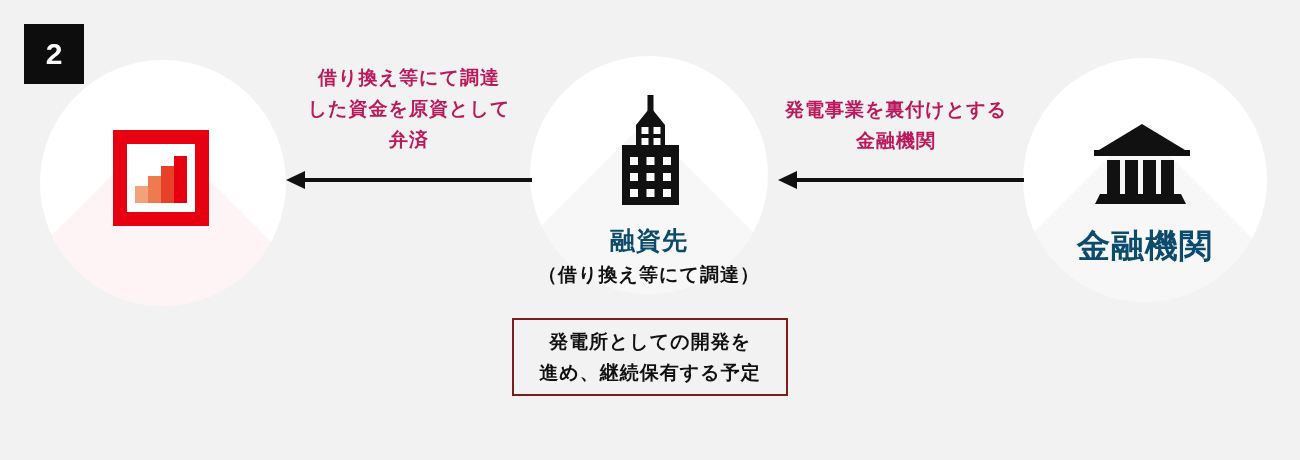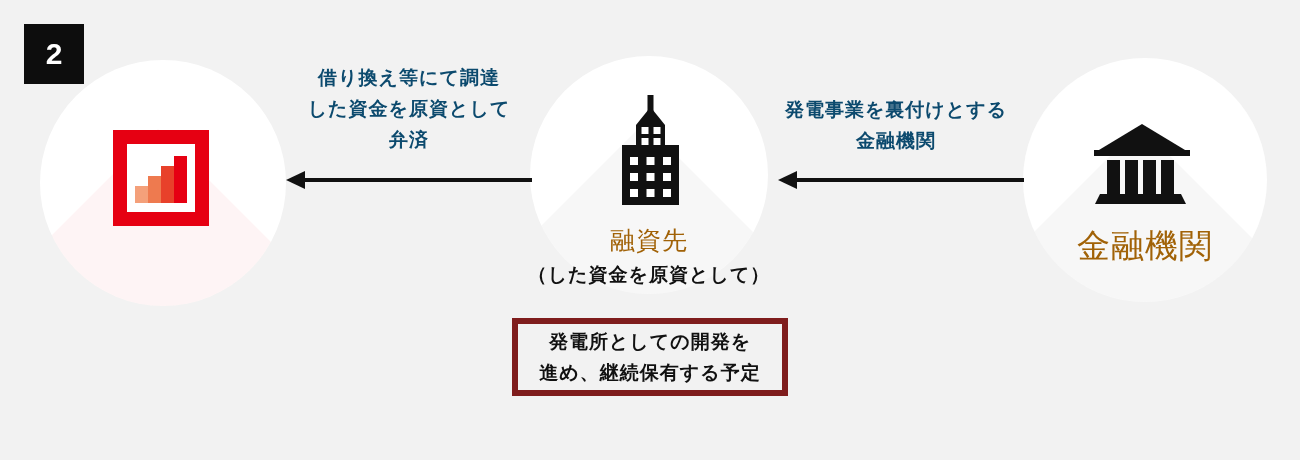--- a/index.html
+++ b/index.html
@@ -88,22 +88,22 @@
     width: 104px;
     height: 84px;
   }
   .icon-holder svg { display: block; width: 100%; height: 100%; }
 
   
   .node-label {
     position: absolute;
     z-index: 4;
     text-align: center;
-    color: #a16207;
-    font-weight: 400;
+    color: #0c4a6e;
+    font-weight: 700;
   }
   .label-center-main {
     left: 530px;
     top: 224px;
     width: 238px;
     font-size: 25px;
     letter-spacing: 1px;
   }
   .label-center-sub {
     left: 500px;
@@ -147,38 +147,38 @@
     border-right: 19px solid #111111;
   }
   .arrow-left-seg  { left: 286px; top: 168px; width: 246px; }
   .arrow-right-seg { left: 778px; top: 168px; width: 246px; }
 
   
   .arrow-caption {
     position: absolute;
     z-index: 5;
     text-align: center;
-    color: #0c4a6e;
+    color: #be185d;
     font-weight: 700;
     font-size: 19px;
     line-height: 31px;
     letter-spacing: 1px;
     white-space: pre-line;
   }
   .caption-left  { left: 276px; top: 62px;  width: 266px; }
   .caption-right { left: 762px; top: 94px;  width: 268px; }
 
   
   .note-box {
     position: absolute;
     left: 512px;
     top: 318px;
     width: 276px;
     height: 78px;
-    border: 6px solid #7f1d1d;
+    border: 2px solid #7f1d1d;
     background: #f2f2f2;
     box-sizing: border-box;
     display: flex;
     align-items: center;
     justify-content: center;
     z-index: 6;
   }
   .note-box .note-text {
     text-align: center;
     font-size: 19px;
@@ -239,21 +239,21 @@
       <rect x="17" y="78" width="8" height="8" fill="#ffffff"></rect>
       <rect x="33.5" y="78" width="8" height="8" fill="#ffffff"></rect>
       <rect x="50" y="78" width="8" height="8" fill="#ffffff"></rect>
       <rect x="17" y="94" width="8" height="8" fill="#ffffff"></rect>
       <rect x="33.5" y="94" width="8" height="8" fill="#ffffff"></rect>
       <rect x="50" y="94" width="8" height="8" fill="#ffffff"></rect>
     </svg>
   </div>
 
   <div class="node-label label-center-main">融資先</div>
-  <div class="node-label label-center-sub">（した資金を原資として）</div>
+  <div class="node-label label-center-sub">（借り換え等にて調達）</div>
 
   <div class="node-circle circle-right shadow-gray">
     <span class="longshadow">
         <i></i>
       </span>
   </div>
 
   <div class="icon-holder icon-bank">
     <svg viewBox="0 0 104 84" xmlns="http://www.w3.org/2000/svg">
 

